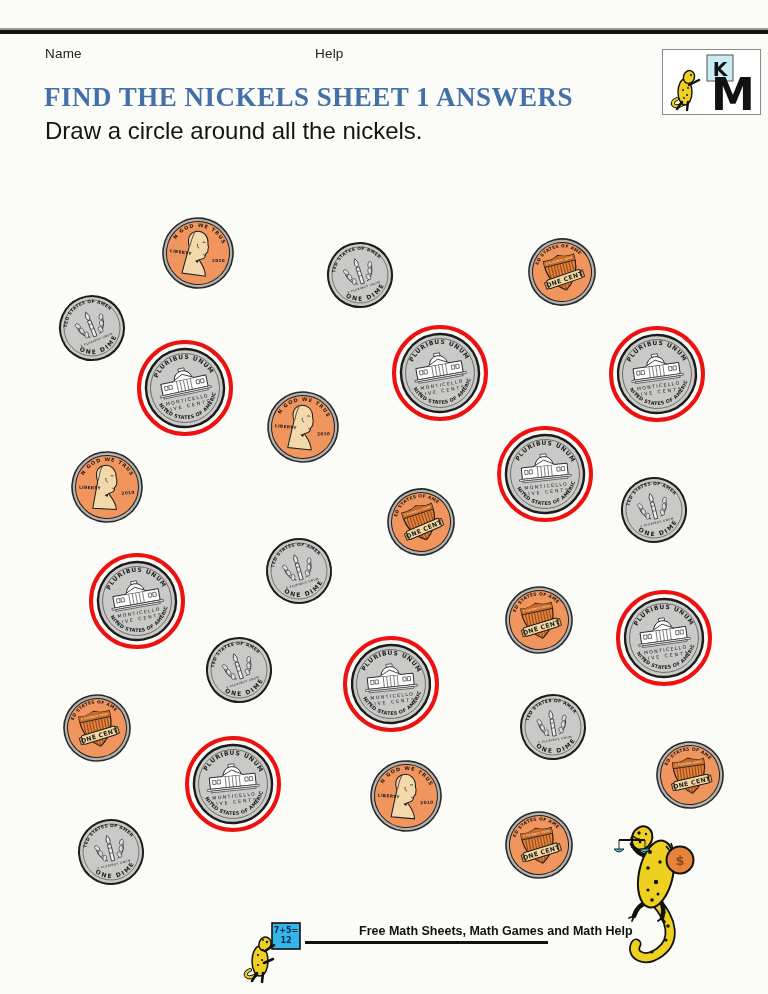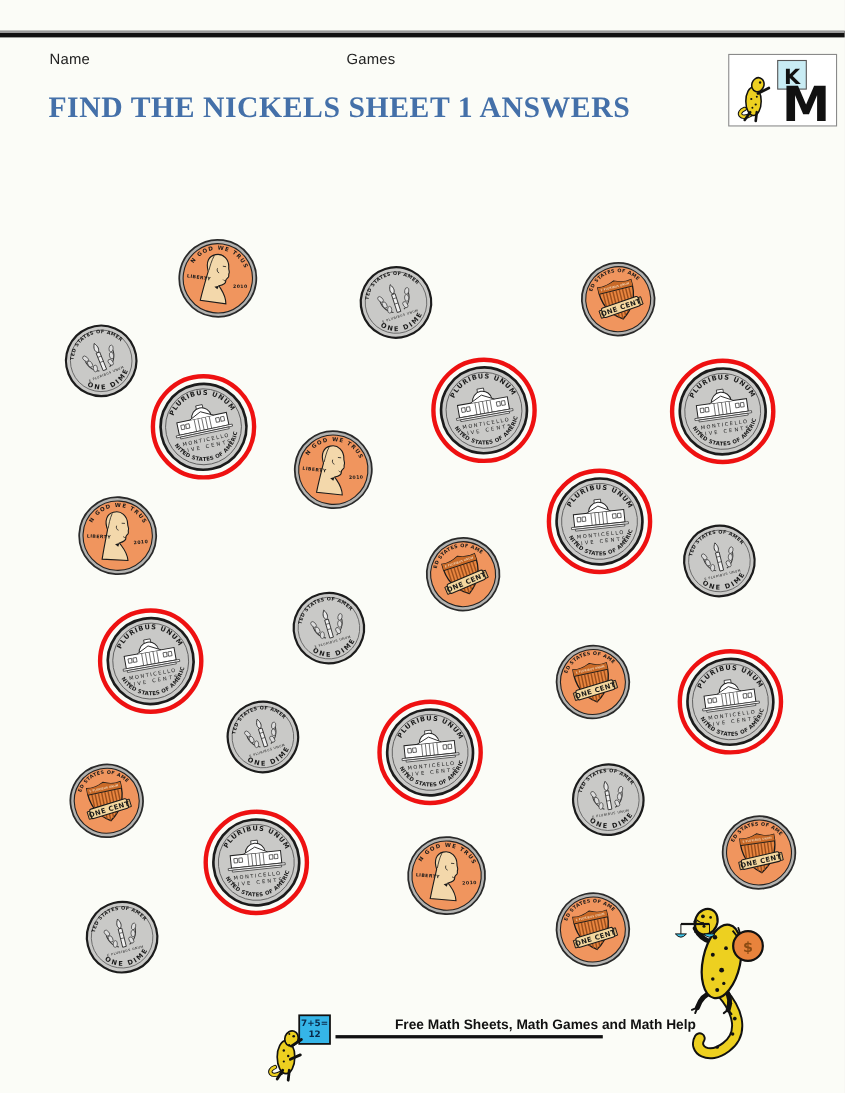--- a/index.html
+++ b/index.html
@@ -30,21 +30,21 @@
 </style>
 </head>
 <body>
 
 <div class="page">
 
   <div class="topline"></div>
 
   <div class="namedate">
     <span class="name-label">Name</span>
-    <span class="date-label">Games</span>
+    <span class="date-label">Help</span>
   </div>
 
   <div class="k-logo">
     <svg width="97" height="64" viewBox="0 0 97 64">
       <rect x="44" y="5" width="26" height="26" fill="#c9ecf4" stroke="#555" stroke-width="1"></rect>
       <text x="57" y="26" font-size="19" font-weight="bold" text-anchor="middle" fill="#111" font-family="Liberation Serif,serif">K</text>
       <text x="48" y="60" font-size="44" font-weight="bold" fill="#111">M</text>
       <g transform="translate(22,40)">
         <path d="M -2,14 C -12,20 -16,12 -8,9" fill="none" stroke="#111" stroke-width="4" stroke-linecap="round"></path>
         <path d="M -2,14 C -12,20 -16,12 -8,9" fill="none" stroke="#edd020" stroke-width="2.2" stroke-linecap="round"></path>
@@ -55,20 +55,21 @@
         <path d="M -3,12 L -8,19 M 3,12 L 2,20" stroke="#111" stroke-width="2.4" stroke-linecap="round"></path>
         <circle cx="-2" cy="0" r="1" fill="#111"></circle>
           <circle cx="2" cy="5" r="1" fill="#111"></circle>
         <circle cx="-1" cy="8" r="0.9" fill="#111"></circle>
           <circle cx="3" cy="-2" r="0.9" fill="#111"></circle>
       </g>
     </svg>
   </div>
 
   <h1 class="page-title">FIND THE NICKELS SHEET 1 ANSWERS</h1>
+  <p class="instruction">Draw a circle around all the nickels.</p>
 
   <svg id="coin-field" class="field" width="768" height="994" viewBox="0 0 768 994" xmlns="http://www.w3.org/2000/svg" xmlns:xlink="http://www.w3.org/1999/xlink">
     <defs>
       <path id="arc-n-top" d="M -27,-11 A 29.2,29.2 0 0 1 27,-11"></path>
       <path id="arc-n-bot" d="M -29.5,10 A 31.2,31.2 0 0 0 29.5,10"></path>
       <path id="arc-d-top" d="M -23,-10 A 25.1,25.1 0 0 1 23,-10"></path>
       <path id="arc-d-bot" d="M -24,10 A 26,26 0 0 0 24,10"></path>
       <path id="arc-p-top" d="M -24,-10 A 26,26 0 0 1 24,-10"></path>
       <path id="arc-s-top" d="M -22,-11 A 24.6,24.6 0 0 1 22,-11"></path>
 

